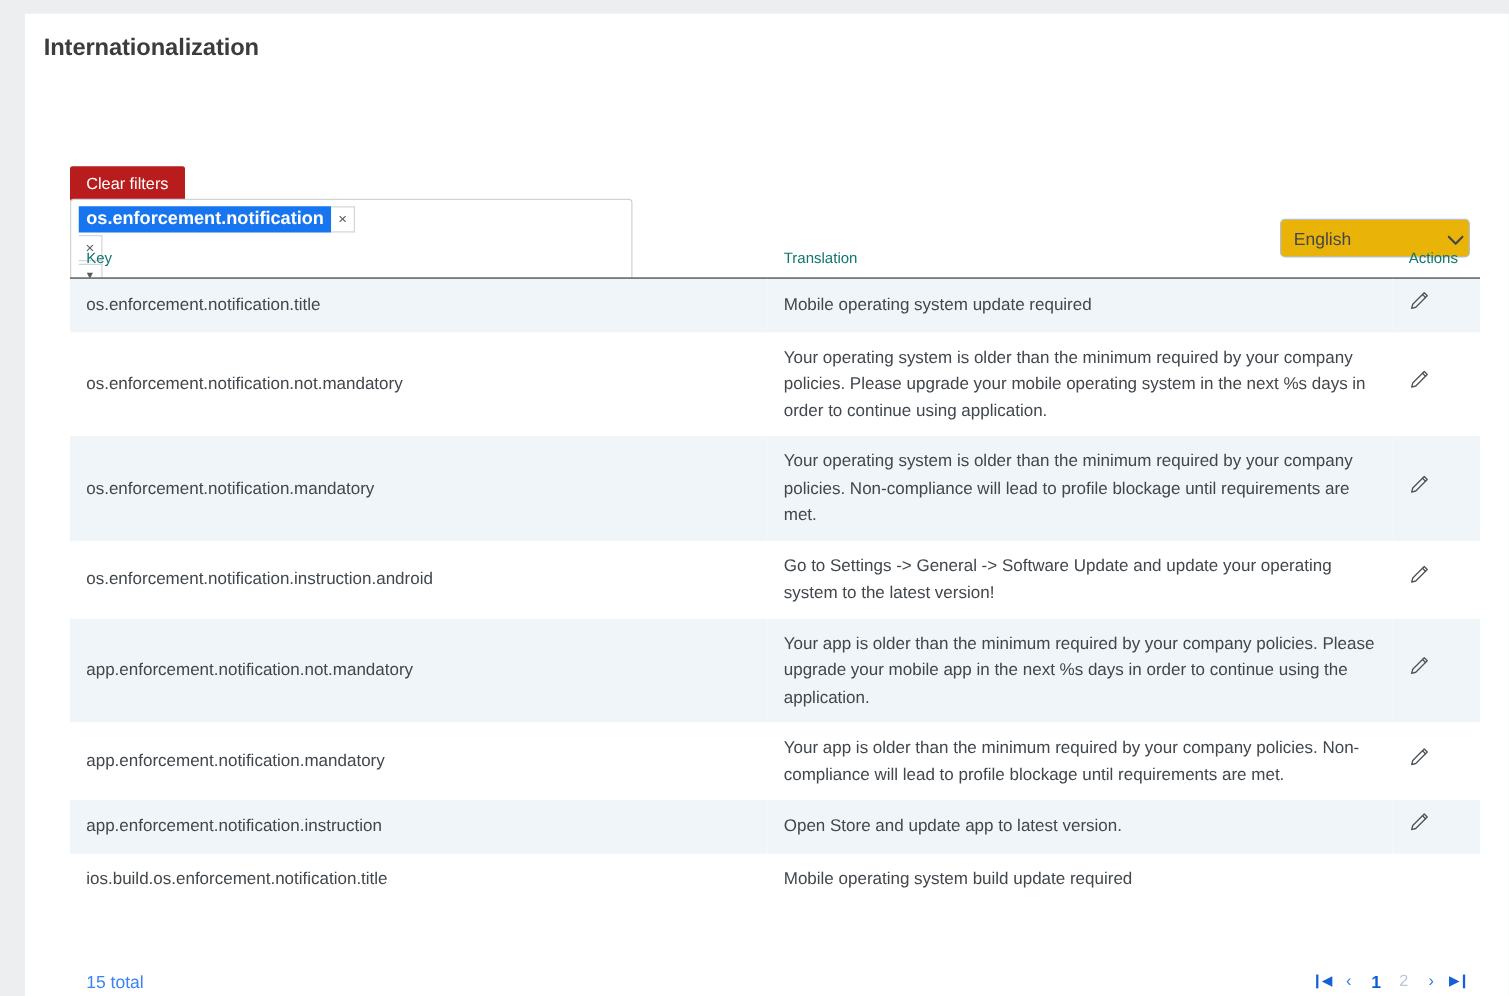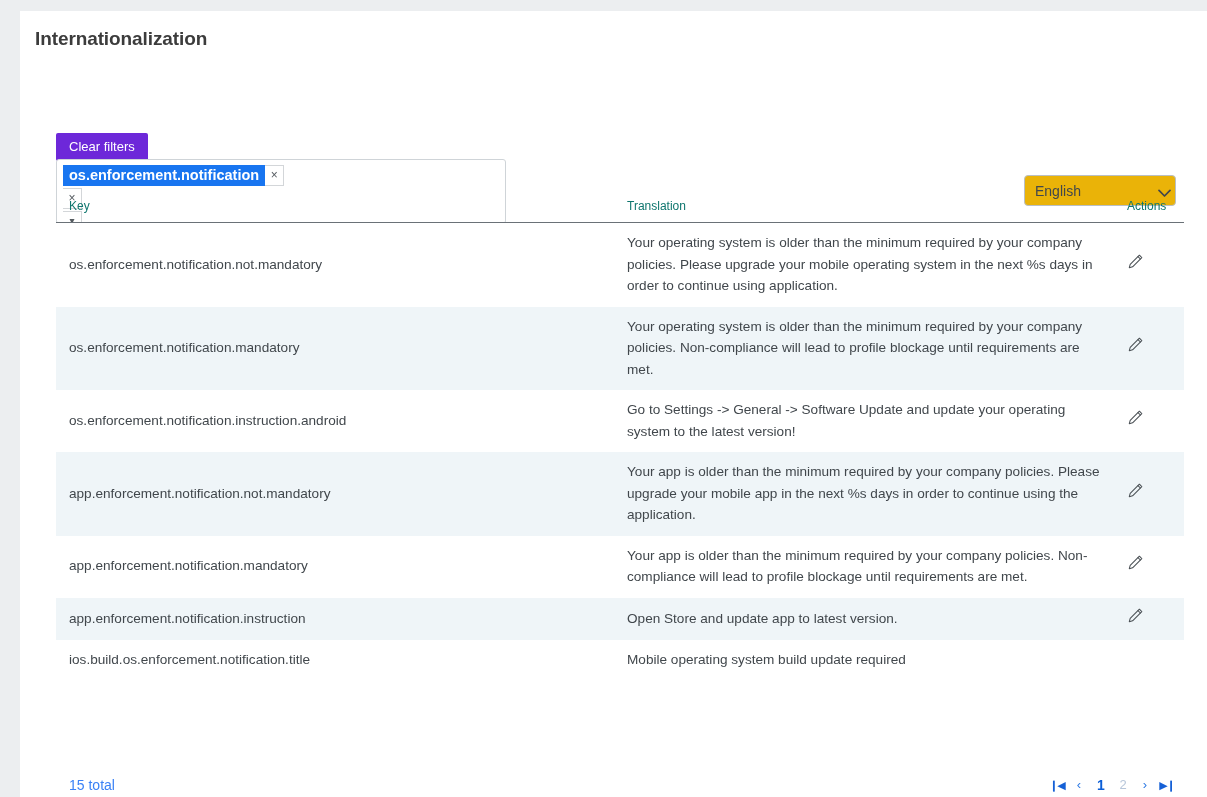--- a/index.html
+++ b/index.html
@@ -44,21 +44,21 @@
   .filter-area {
     position: relative;
     height: 110px;
     margin-top: 16px;
   }
 
   .clear-filters-btn {
     position: absolute;
     left: 36px;
     top: 67px;
-    background: #6d28d9;
+    background: #b91c1c;
     color: #ffffff;
     border: none;
     border-radius: 2px;
     font-family: "Liberation Sans", sans-serif;
     font-size: 13px;
     padding: 7px 13px 8px 13px;
     cursor: pointer;
     line-height: 1;
   }
 
@@ -276,20 +276,28 @@
         <col class="col-actions">
       </colgroup>
       <thead>
         <tr>
           <th>Key</th>
           <th>Translation</th>
           <th>Actions</th>
         </tr>
       </thead>
       <tbody>
+          <tr class="odd">
+            <td class="cell-key">os.enforcement.notification.title</td>
+            <td class="cell-translation">Mobile operating system update required</td>
+            <td class="cell-actions"><button class="edit-btn"><span><svg width="17" height="17" viewBox="0 0 17 17" fill="none">
+                    <path d="M12.4 2.2 L14.8 4.6 L5.6 13.8 L2.3 14.7 L3.2 11.4 Z" stroke="#4b5156" stroke-width="1.05" stroke-linejoin="round" stroke-linecap="round"></path>
+                    <path d="M11.0 3.6 L13.4 6.0" stroke="#4b5156" stroke-width="1.05" stroke-linecap="round"></path>
+                  </svg></span></button></td>
+          </tr>
           <tr class="even">
             <td class="cell-key">os.enforcement.notification.not.mandatory</td>
             <td class="cell-translation">Your operating system is older than the minimum required by your company policies. Please upgrade your mobile operating system in the next %s days in order to continue using application.</td>
             <td class="cell-actions"><button class="edit-btn"><span><svg width="17" height="17" viewBox="0 0 17 17" fill="none">
                     <path d="M12.4 2.2 L14.8 4.6 L5.6 13.8 L2.3 14.7 L3.2 11.4 Z" stroke="#4b5156" stroke-width="1.05" stroke-linejoin="round" stroke-linecap="round"></path>
                     <path d="M11.0 3.6 L13.4 6.0" stroke="#4b5156" stroke-width="1.05" stroke-linecap="round"></path>
                   </svg></span></button></td>
           </tr>
           <tr class="odd">
             <td class="cell-key">os.enforcement.notification.mandatory</td>

